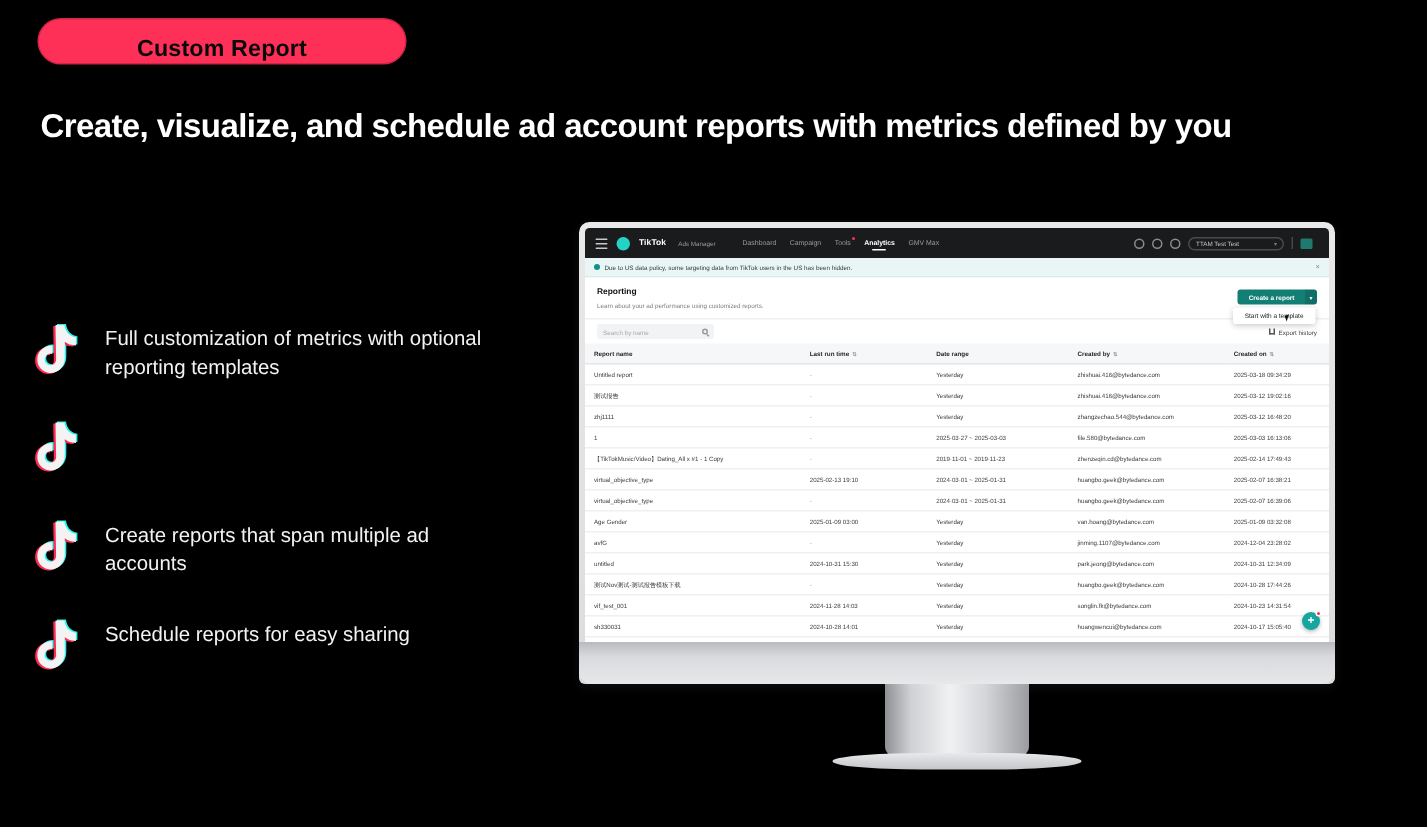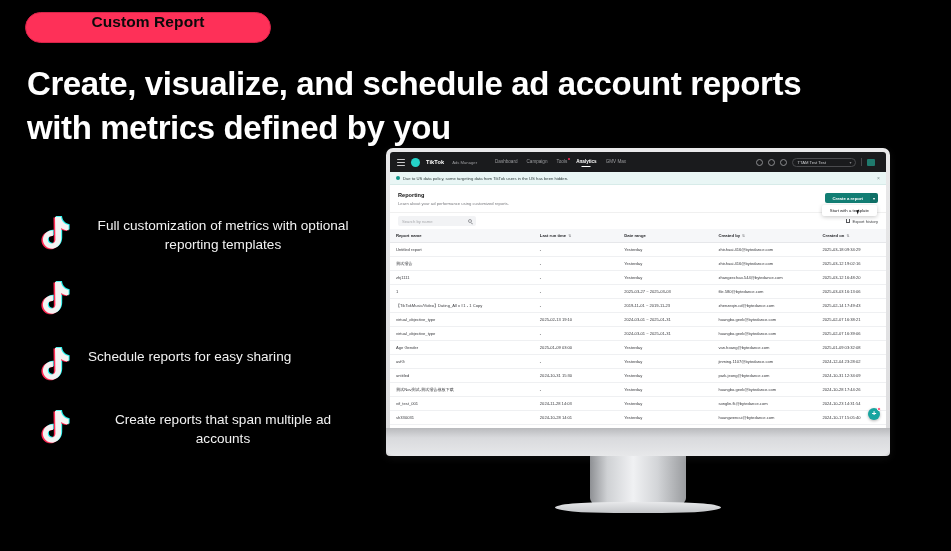--- a/index.html
+++ b/index.html
@@ -11,33 +11,33 @@
   }
   .stage { position: relative; width: 951px; height: 551px; background: #000; }
 
   
   .badge-pill {
     position: absolute; left: 25px; top: 12px;
     width: 246px; height: 31px;
     background: #FE3058;
     border: 1px solid #d62348;
     border-radius: 16px;
-    display: flex; align-items: flex-start; justify-content: center;
+    display: flex; align-items: flex-end; justify-content: center;
   }
   .badge-pill span {
     color: #0a0a0a; font-size: 15.5px; font-weight: bold; letter-spacing: .1px;
   }
 
   .headline {
     position: absolute; left: 27px; top: 62px; width: 800px;
-    color: #ffffff; font-size: 33px; font-weight: bold;
+    color: #ffffff; font-size: 22px; font-weight: bold;
     line-height: 44px; letter-spacing: -0.4px;
   }
 
-  .features { position: absolute; left: 34px; top: 212px; width: 350px; text-align: center; }
+  .features { position: absolute; left: 16px; top: 212px; width: 350px; }
   .feature { display: flex; align-items: flex-start; margin-bottom: 23px; }
   .feature:nth-child(2) { margin-bottom: 27px; }
   .feature:nth-child(3) { margin-bottom: 24px; }
   .tt-icon { width: 40px; height: 38px; flex: 0 0 40px; margin-right: 14px; margin-top: 1px; }
   .feature-text {
     color: #f2f2f2; font-size: 13.6px; line-height: 18.5px; padding-top: 5px;
     max-width: 270px;
   }
 
   
@@ -215,32 +215,32 @@
     </div>
 
     <div class="feature">
       <span class="tt-icon">
         <svg viewBox="0 0 40 38" width="40" height="38" xmlns="http://www.w3.org/2000/svg">
           <path d="M22 3 h6 c0.6 4.6 3.4 7.6 7.6 8.2 v5.4 c-2.8 0.1 -5.3 -0.8 -7.4 -2.4 v10.6 c0 6.4 -5.1 11 -10.8 10 -4.2 -0.7 -7.3 -4.2 -7.5 -8.4 -0.3 -5.7 4.5 -10.2 10 -9.6 v5.6 c-2.6 -0.8 -5.1 1 -5.1 3.6 0 2.1 1.7 3.8 3.8 3.8 2.1 0 3.8 -1.7 3.8 -3.8 z" fill="#25F4EE"></path>
           <path d="M19.5 4.4 h6 c0.6 4.6 3.4 7.6 7.6 8.2 v5.4 c-2.8 0.1 -5.3 -0.8 -7.4 -2.4 v10.6 c0 6.4 -5.1 11 -10.8 10 -4.2 -0.7 -7.3 -4.2 -7.5 -8.4 -0.3 -5.7 4.5 -10.2 10 -9.6 v5.6 c-2.6 -0.8 -5.1 1 -5.1 3.6 0 2.1 1.7 3.8 3.8 3.8 2.1 0 3.8 -1.7 3.8 -3.8 z" fill="#FE2C55"></path>
           <path d="M21 3.7 h6 c0.6 4.6 3.4 7.6 7.6 8.2 v5.4 c-2.8 0.1 -5.3 -0.8 -7.4 -2.4 v10.6 c0 6.4 -5.1 11 -10.8 10 -4.2 -0.7 -7.3 -4.2 -7.5 -8.4 -0.3 -5.7 4.5 -10.2 10 -9.6 v5.6 c-2.6 -0.8 -5.1 1 -5.1 3.6 0 2.1 1.7 3.8 3.8 3.8 2.1 0 3.8 -1.7 3.8 -3.8 z" fill="#f3f3f3"></path>
         </svg>
       </span>
-      <div class="feature-text">Schedule reports for easy sharing</div>
+      <div class="feature-text">Create reports that span multiple ad accounts</div>
     </div>
 
     <div class="feature">
       <span class="tt-icon">
         <svg viewBox="0 0 40 38" width="40" height="38" xmlns="http://www.w3.org/2000/svg">
           <path d="M22 3 h6 c0.6 4.6 3.4 7.6 7.6 8.2 v5.4 c-2.8 0.1 -5.3 -0.8 -7.4 -2.4 v10.6 c0 6.4 -5.1 11 -10.8 10 -4.2 -0.7 -7.3 -4.2 -7.5 -8.4 -0.3 -5.7 4.5 -10.2 10 -9.6 v5.6 c-2.6 -0.8 -5.1 1 -5.1 3.6 0 2.1 1.7 3.8 3.8 3.8 2.1 0 3.8 -1.7 3.8 -3.8 z" fill="#25F4EE"></path>
           <path d="M19.5 4.4 h6 c0.6 4.6 3.4 7.6 7.6 8.2 v5.4 c-2.8 0.1 -5.3 -0.8 -7.4 -2.4 v10.6 c0 6.4 -5.1 11 -10.8 10 -4.2 -0.7 -7.3 -4.2 -7.5 -8.4 -0.3 -5.7 4.5 -10.2 10 -9.6 v5.6 c-2.6 -0.8 -5.1 1 -5.1 3.6 0 2.1 1.7 3.8 3.8 3.8 2.1 0 3.8 -1.7 3.8 -3.8 z" fill="#FE2C55"></path>
           <path d="M21 3.7 h6 c0.6 4.6 3.4 7.6 7.6 8.2 v5.4 c-2.8 0.1 -5.3 -0.8 -7.4 -2.4 v10.6 c0 6.4 -5.1 11 -10.8 10 -4.2 -0.7 -7.3 -4.2 -7.5 -8.4 -0.3 -5.7 4.5 -10.2 10 -9.6 v5.6 c-2.6 -0.8 -5.1 1 -5.1 3.6 0 2.1 1.7 3.8 3.8 3.8 2.1 0 3.8 -1.7 3.8 -3.8 z" fill="#f3f3f3"></path>
         </svg>
       </span>
-      <div class="feature-text">Create reports that span multiple ad accounts</div>
+      <div class="feature-text">Schedule reports for easy sharing</div>
     </div>
 
   </div>
 
   <div class="monitor">
     <div class="screen-frame">
       <div class="screen">
 
         <div class="ttnav">
           <span class="burger">

